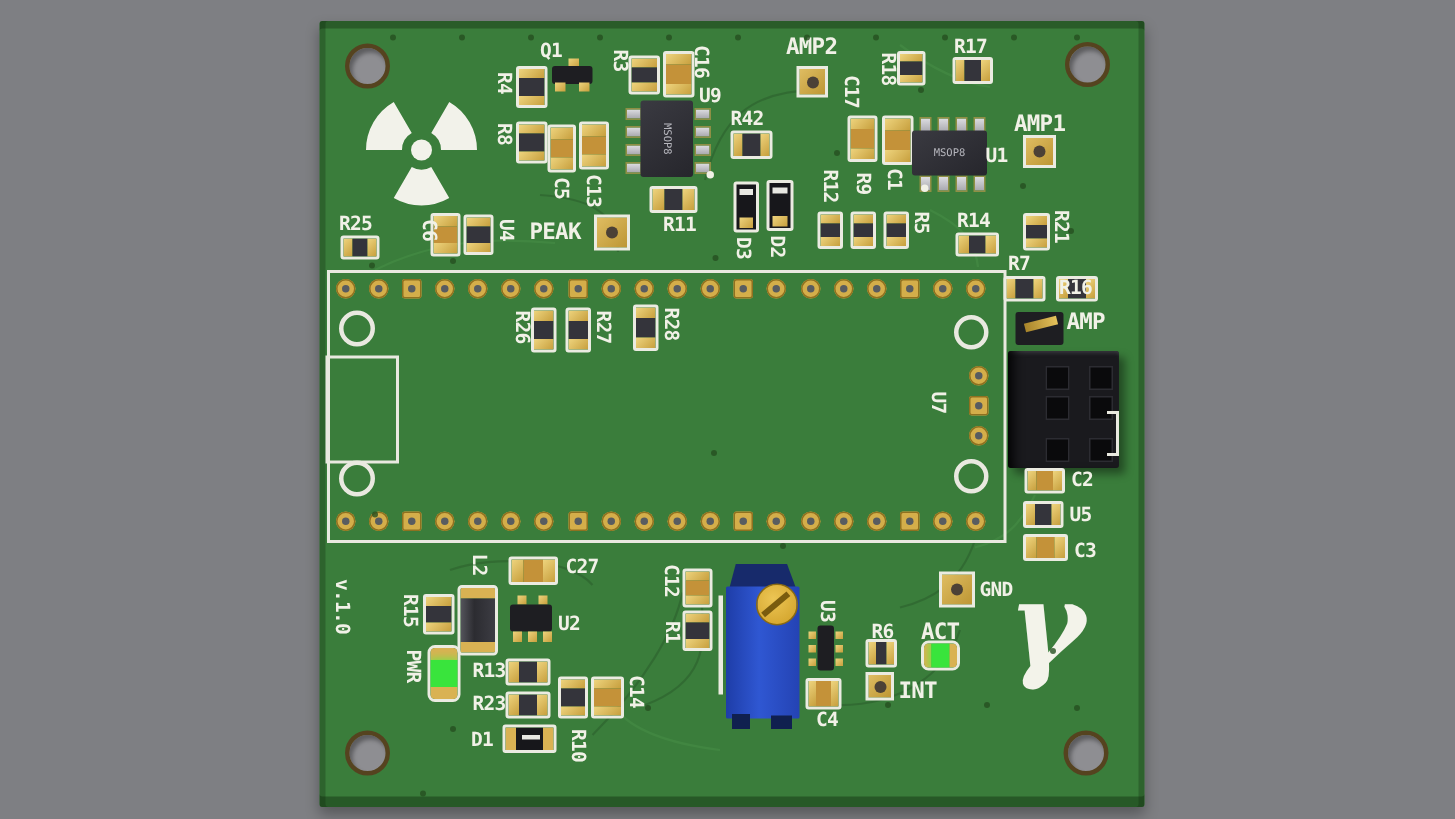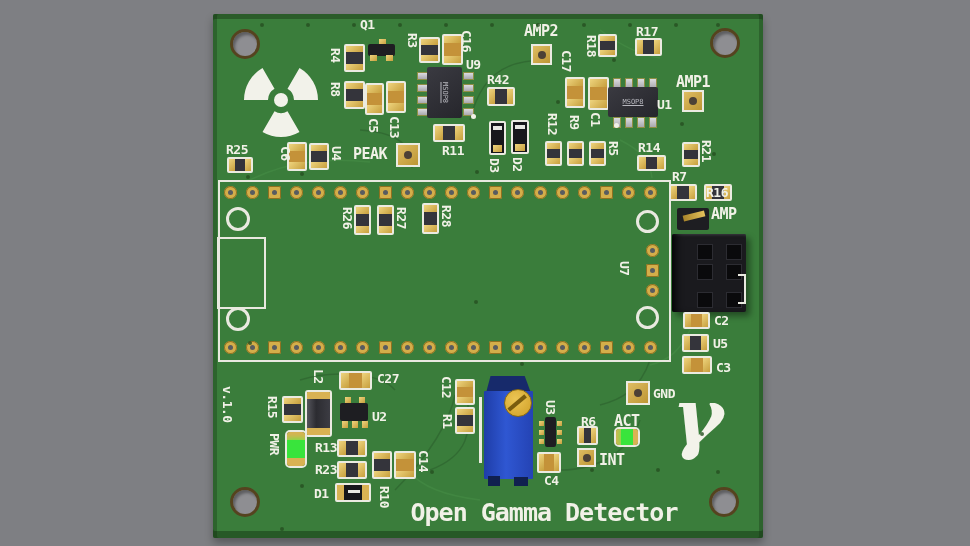--- a/index.html
+++ b/index.html
@@ -31,21 +31,21 @@
   .res2 .b{flex:1;background:#34343b;}
   .cap2 .b{flex:1;background:#c49239;}
   .led{border:2px solid #ebebe1;border-radius:5px;display:flex;overflow:hidden;}
   .led .p{flex:0 0 24%;background:#d9b253;}
   .led .g{flex:1;background:#39e43c;box-shadow:0 0 6px 1px rgba(60,255,60,.75);}
   .tp{border:2px solid #ebebe1;background:linear-gradient(135deg,#dfbd62,#bd9634);
       display:flex;align-items:center;justify-content:center;}
   .tp i{width:8px;height:8px;border-radius:50%;background:#4c4136;display:block;}
   .chipbody{position:absolute;background:linear-gradient(145deg,#3a3a41,#26262c);border-radius:2px;
             display:flex;align-items:center;justify-content:center;}
-  .chiptext{font-size:7px;color:#b6b6bd;text-decoration:underline;}
+  .chiptext{font-size:7px;color:#b6b6bd;}
   .chiptext.v{writing-mode:vertical-rl;text-orientation:sideways;}
   .pin{position:absolute;background:linear-gradient(180deg,#dcdce0,#a8a8ae);border:1px solid #8f8f45;}
   .gpad{position:absolute;background:linear-gradient(135deg,#eed47e,#c79f3d);}
   .outline{position:absolute;border:2px solid #e9e9e0;background:transparent;}
   .wcirc{position:absolute;border:3px solid #e9e9e0;border-radius:50%;}
   .thp{position:absolute;width:13px;height:13px;border-radius:50%;background:#d4ae4a;
        box-shadow:inset 0 0 0 1px #8f7120;display:flex;align-items:center;justify-content:center;}
   .thp.sq{border-radius:2px;}
   .thp i{width:5px;height:5px;border-radius:50%;background:#585c60;display:block;}
   .via{position:absolute;width:4px;height:4px;border-radius:50%;background:#254f21;opacity:.8;}
@@ -418,21 +418,21 @@
     </div>
   <div class="cmp led horz" style="left:614px;top:427px;width:26px;height:20px;">
       <div class="p"></div>
       <div class="g"></div>
       <div class="p"></div>
     </div>
   <div class="cmp tp" style="left:577px;top:448px;width:19px;height:19px;">
       <i></i>
     </div>
 
-  <div class="sk" style="left:360px;top:18px;">Q1</div>
+  <div class="sk" style="left:360px;top:28px;">Q1</div>
   <div class="sk v" style="left:406px;top:33px;">R3</div>
   <div class="sk v" style="left:460px;top:30px;">C16</div>
   <div class="sk v" style="left:329px;top:48px;">R4</div>
   <div class="sk v" style="left:329px;top:82px;">R8</div>
   <div class="sk" style="left:466px;top:58px;">U9</div>
   <div class="sk" style="left:487px;top:73px;">R42</div>
   <div class="sk big" style="left:524px;top:24px;">AMP2</div>
   <div class="sk v" style="left:585px;top:35px;">R18</div>
   <div class="sk" style="left:636px;top:25px;">R17</div>
   <div class="sk v" style="left:560px;top:50px;">C17</div>
@@ -476,21 +476,20 @@
   <div class="sk v" style="left:378px;top:486px;">R10</div>
   <div class="sk v" style="left:417px;top:450px;">C14</div>
   <div class="sk v" style="left:440px;top:376px;">C12</div>
   <div class="sk v" style="left:441px;top:414px;">R1</div>
   <div class="sk v" style="left:544px;top:400px;">U3</div>
   <div class="sk" style="left:581px;top:415px;">R6</div>
   <div class="sk big" style="left:614px;top:414px;">ACT</div>
   <div class="sk big" style="left:599px;top:453px;">INT</div>
   <div class="sk" style="left:544px;top:474px;">C4</div>
 
-  <div id="title">Open Gamma Detector</div>
   <div id="gamma">γ</div>
 <div class="thp" style="left: 223.5px; top: 185.5px;">
       <i></i>
     </div>
     <div class="thp" style="left: 245.65px; top: 185.5px;">
       <i></i>
     </div>
     <div class="thp sq" style="left: 267.8px; top: 185.5px;">
       <i></i>
     </div>

